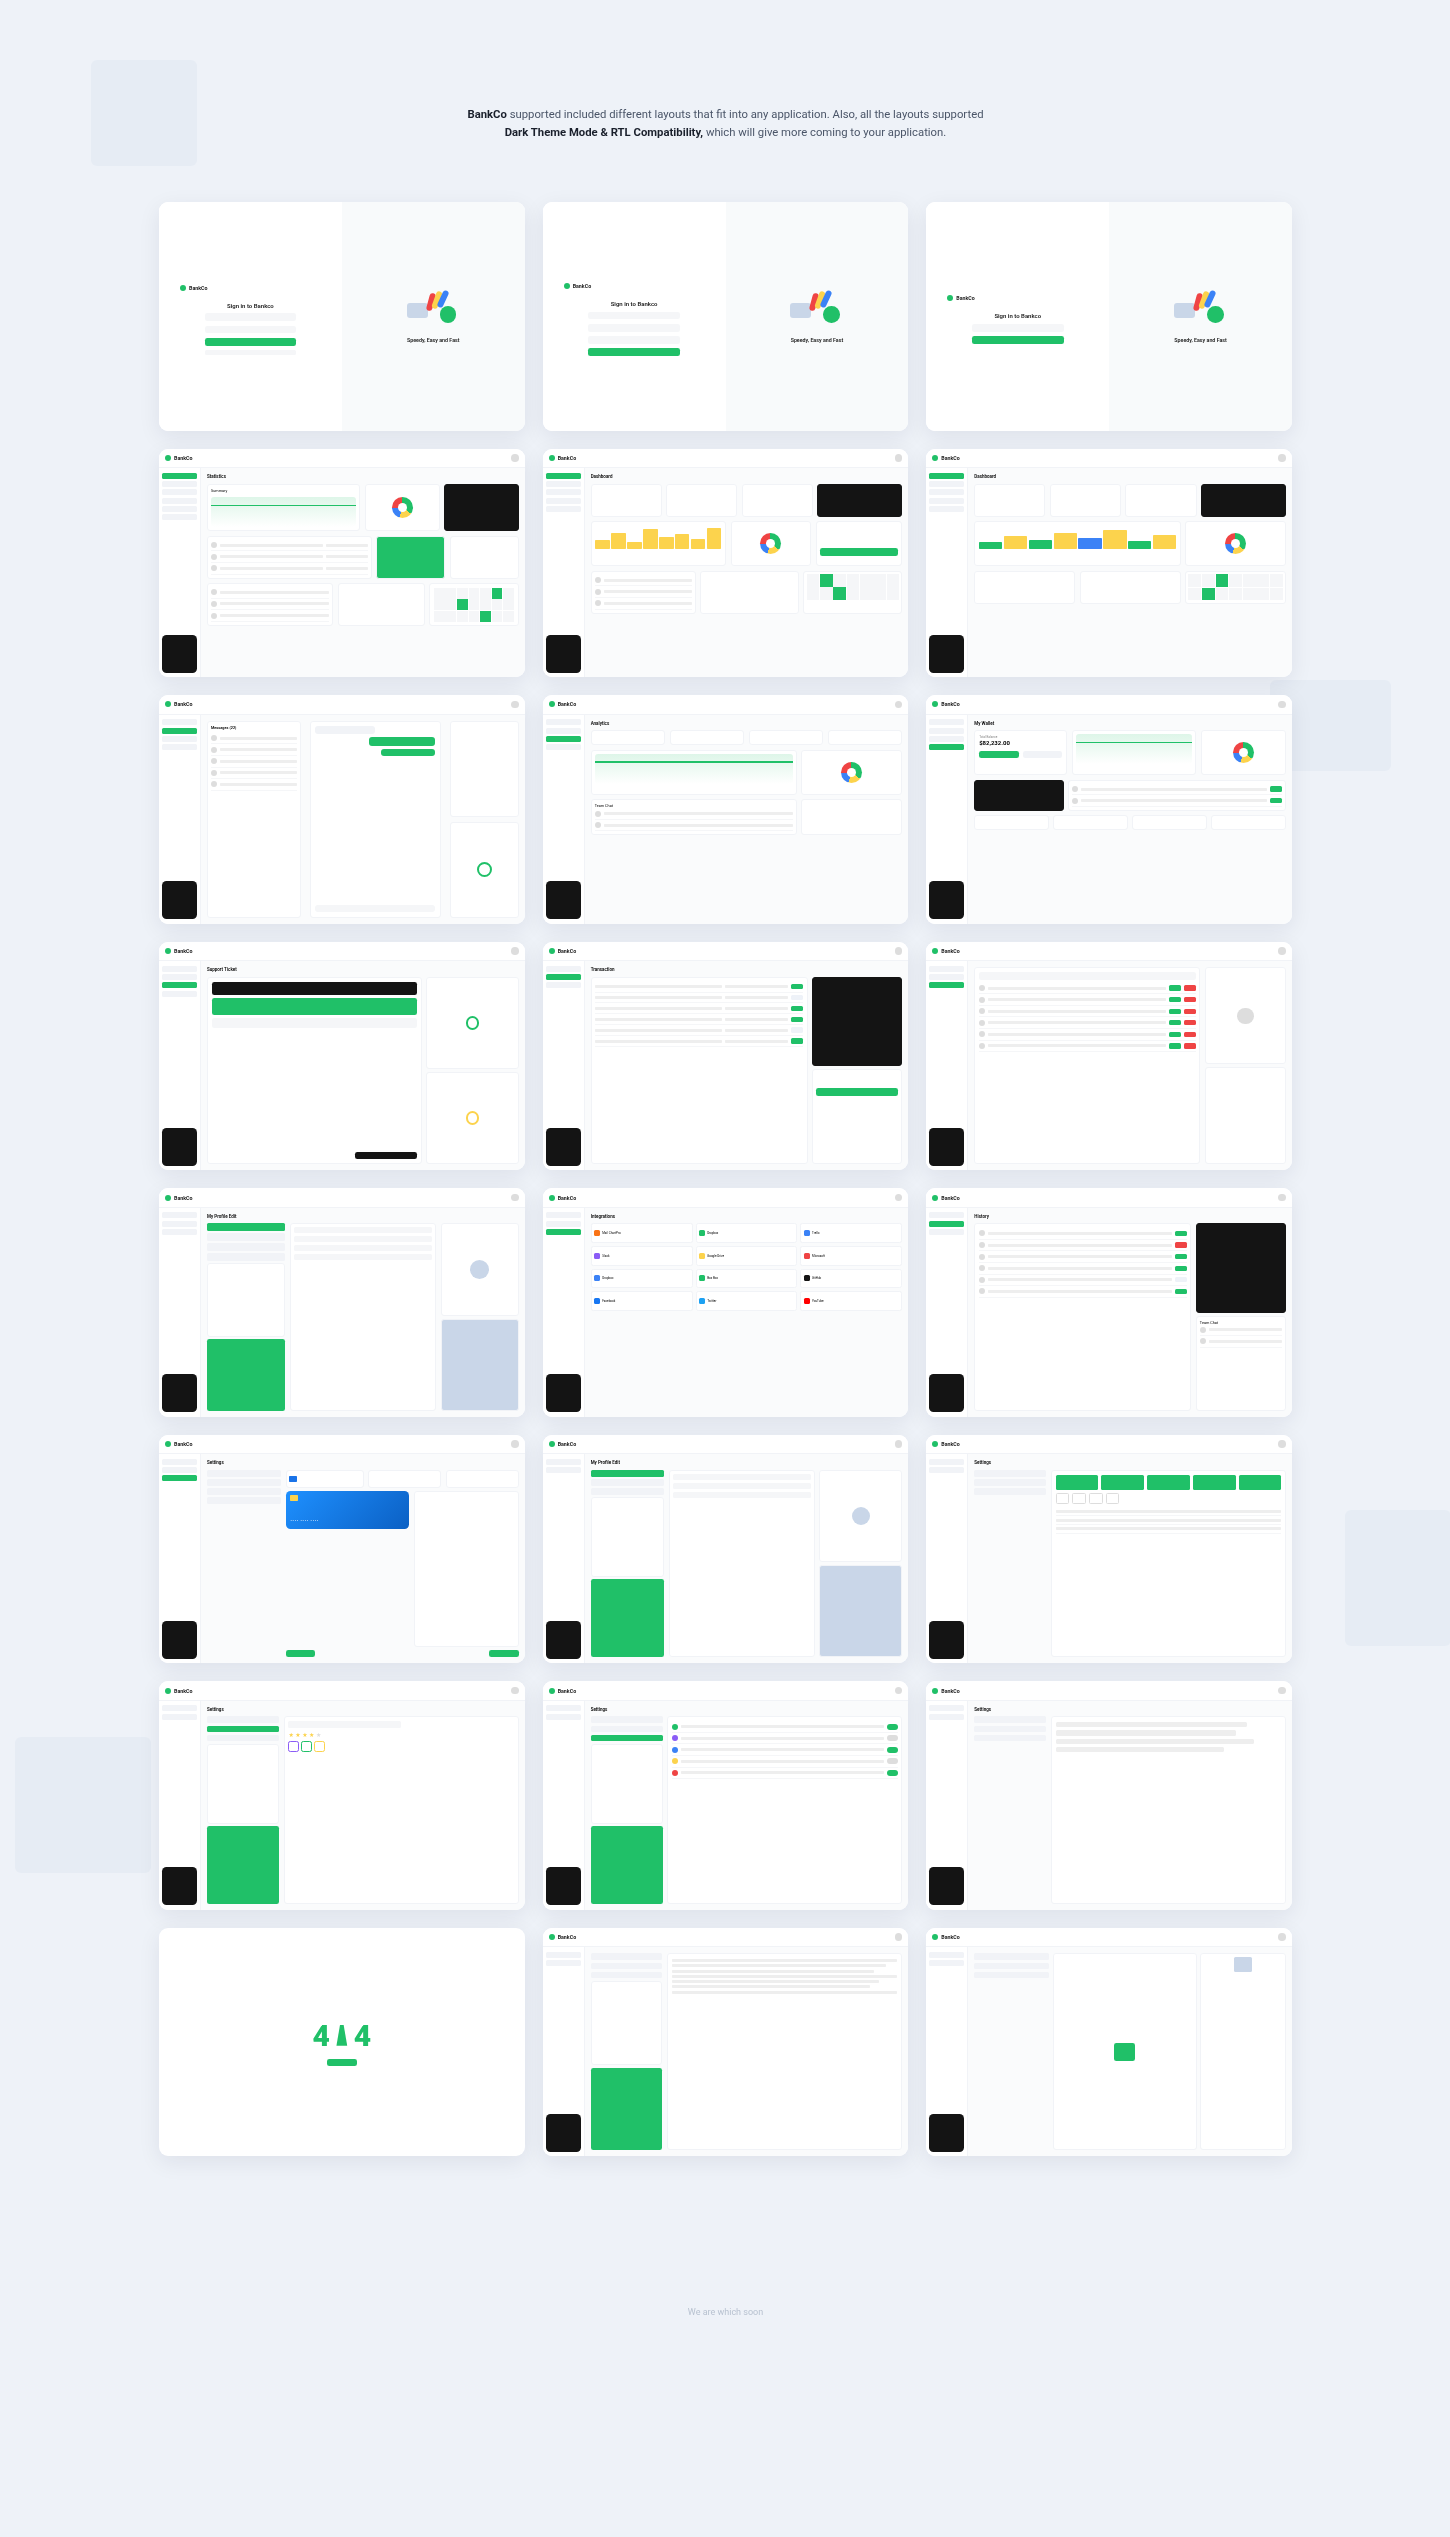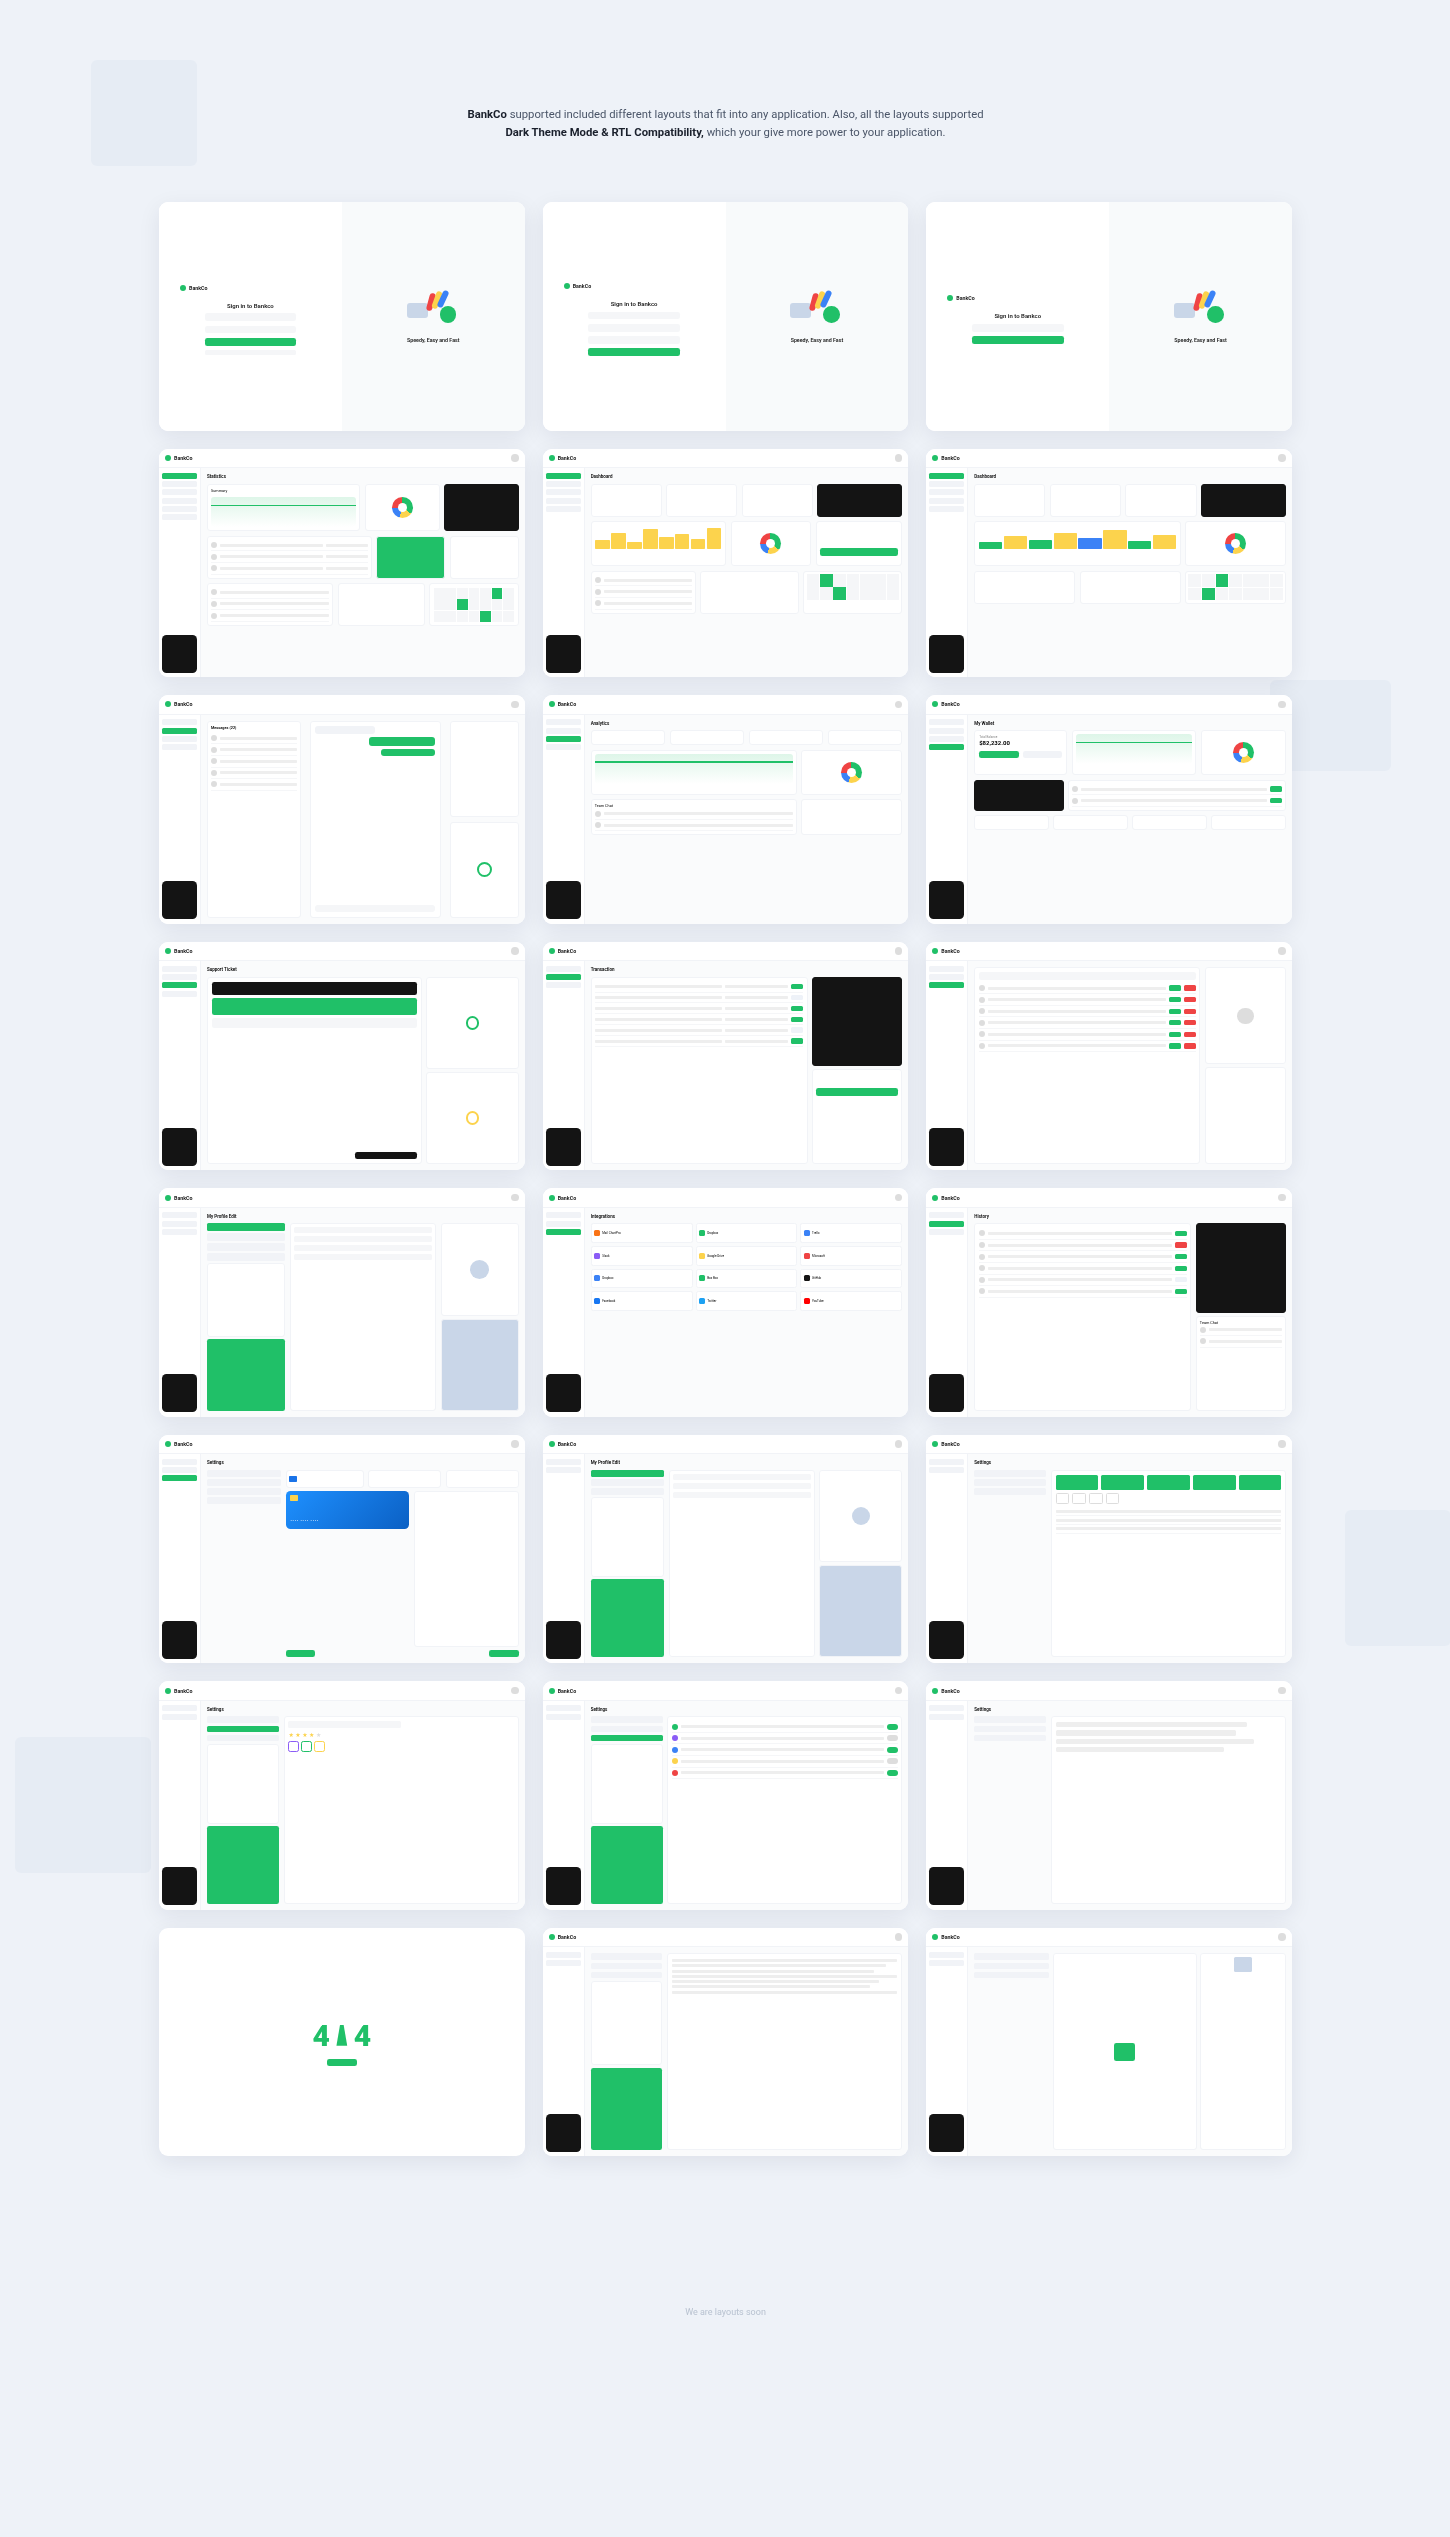--- a/index.html
+++ b/index.html
@@ -111,21 +111,21 @@
 <body>
 
 <div class="bg-deco deco-1"></div>
 <div class="bg-deco deco-2"></div>
 <div class="bg-deco deco-3"></div>
 <div class="bg-deco deco-4"></div>
 
 <section class="hero">
   <p>
     <strong>BankCo</strong><span> supported included different layouts that fit into any application. Also, all the layouts supported </span><br>
-    <strong>Dark Theme Mode &amp; RTL Compatibility,</strong><span> which your give more power to your application.</span>
+    <strong>Dark Theme Mode &amp; RTL Compatibility,</strong><span> which will give more coming to your application.</span>
   </p>
 </section>
 
 <section class="grid">
 
   <div class="card">
     <div class="signin-split">
       <div class="signin-left">
         <div class="mini-header" style="border:none;width:100%;">
             <span class="logo-dot"></span>
@@ -1331,14 +1331,14 @@
                 <div style="width:18px;height:15px;background:#c9d6e8;border-radius:1.5px;margin:0 auto;"></div>
               </div>
           </div>
         </div>
       </div>
     </div>
   </div>
 
 </section>
 
-<div class="footer-tease">We are layouts soon</div>
+<div class="footer-tease">We are which soon</div>
 
 
 </body></html>

